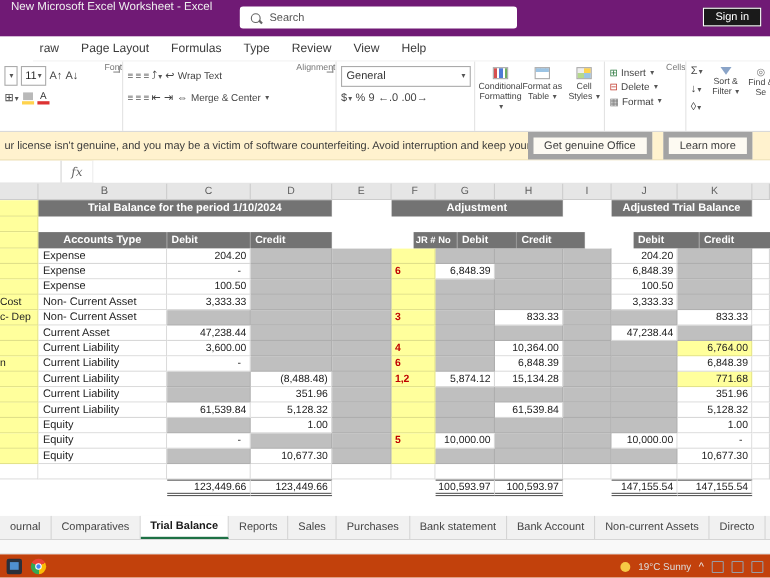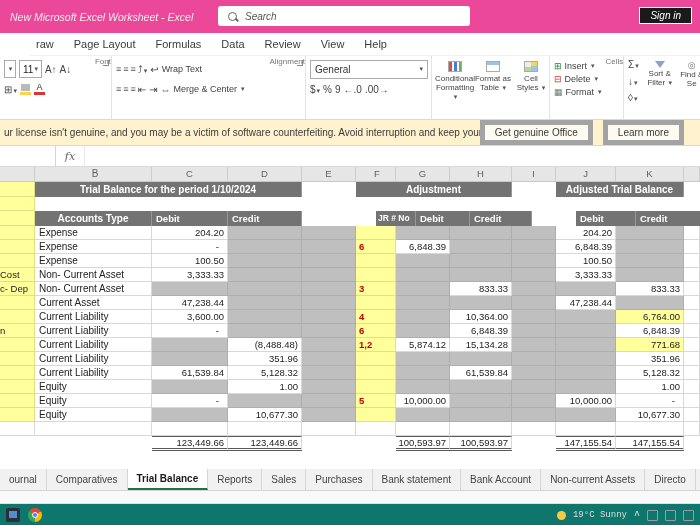--- a/index.html
+++ b/index.html
@@ -1,20 +1,20 @@
 <!DOCTYPE html>
 <html><head>
 <meta charset="utf-8">
 <style>
   html,body{margin:0;padding:0;}
   .screen{width:700px;height:525px;position:relative;overflow:hidden;background:#fff;
           font-family:"Liberation Sans",sans-serif;color:#222;}
 
   
-  .titlebar{height:33px;background:#ec4899;display:flex;align-items:center;position:relative;font-style:italic;}
+  .titlebar{height:33px;background:#701a75;display:flex;align-items:flex-start;position:relative;}
   .tb-title{color:#eee;font-size:10.5px;padding-left:10px;white-space:nowrap;}
   .searchbox{position:absolute;left:218px;top:6px;width:252px;height:20px;background:#fff;
              border-radius:3px;display:flex;align-items:center;padding-left:10px;box-sizing:border-box;}
   .mag{width:7px;height:7px;border:1.5px solid #666;border-radius:50%;position:relative;margin-right:8px;}
   .mag:after{content:'';position:absolute;width:4px;height:1.5px;background:#666;right:-3px;bottom:-1px;transform:rotate(45deg);}
   .search-text{font-size:10px;color:#555;}
   .signin{position:absolute;right:8px;top:7px;border:1px solid #fff;color:#fff;font-size:10px;
           padding:2px 10px;background:#1a1a1a;}
 
   
@@ -99,21 +99,21 @@
   
   .sheettabs{height:22px;background:#f1f1f1;display:flex;align-items:stretch;font-size:10px;color:#444;
              border-bottom:1px solid #d5d5d5;box-sizing:border-box;}
   .stab{padding:0 9px;line-height:21px;border-right:1px solid #d5d5d5;white-space:nowrap;cursor:default;}
   .stab.active{background:#fff;font-weight:bold;color:#1a1a1a;border-bottom:2px solid #1e7145;line-height:19px;}
   .tab-more{padding:0 8px;line-height:21px;color:#666;letter-spacing:1px;}
 
   .statusbar{height:13px;background:#f9f9f9;border-bottom:1px solid #e0e0e0;box-sizing:border-box;}
 
   
-  .taskbar{height:22px;background:#0f766e;display:flex;align-items:center;padding:0 6px;box-sizing:border-box;font-family:Liberation Mono, monospace;}
+  .taskbar{height:22px;background:#c2410c;display:flex;align-items:center;padding:0 6px;box-sizing:border-box;}
   .tb-ico{width:14px;height:14px;margin-right:8px;border-radius:2px;}
   .app1{background:#2a2f3a;position:relative;}
   .app1:after{content:'';position:absolute;left:3px;top:3px;right:3px;bottom:4px;background:#4f8fd0;}
   .chrome{border-radius:50%;background:conic-gradient(from -60deg,#ea4335 0 120deg,#fbbc05 120deg 240deg,#34a853 240deg 360deg);position:relative;}
   .chrome:after{content:'';position:absolute;left:4px;top:4px;width:6px;height:6px;border-radius:50%;
                 background:#4285f4;border:1px solid #fff;box-sizing:border-box;}
   .tb-right{margin-left:auto;display:flex;align-items:center;gap:7px;color:#ddd;font-size:9px;}
   .sun{width:9px;height:9px;border-radius:50%;background:#f6c945;}
   .tray-caret{color:#eee;font-size:10px;}
   .tray-sq{width:9px;height:9px;border:1px solid #9a9aa2;border-radius:1px;}
@@ -126,21 +126,21 @@
   <div class="titlebar">
     <span class="tb-title">New Microsoft Excel Worksheet  -  Excel</span>
     <div class="searchbox">
       <span class="mag"></span>
       <span class="search-text">Search</span>
     </div>
     <div class="signin">Sign in</div>
   </div>
 
   <div class="ribbontabs">
-    <div id="ribbon-tabs-anchor" style="display:contents"><span class="rtab">raw</span><span class="rtab">Page Layout</span><span class="rtab">Formulas</span><span class="rtab">Data</span><span class="rtab">Review</span><span class="rtab">View</span><span class="rtab">Help</span></div>
+    <div id="ribbon-tabs-anchor" style="display:contents"><span class="rtab">raw</span><span class="rtab">Page Layout</span><span class="rtab">Formulas</span><span class="rtab">Type</span><span class="rtab">Review</span><span class="rtab">View</span><span class="rtab">Help</span></div>
   </div>
 
   <div class="ribbon">
     <div class="rgroup" style="width:112px">
       <div class="rcontent">
         <div class="rline">
           <span class="fragbox">
               <span class="car">▾</span>
             </span>
           <span class="sizebox">

